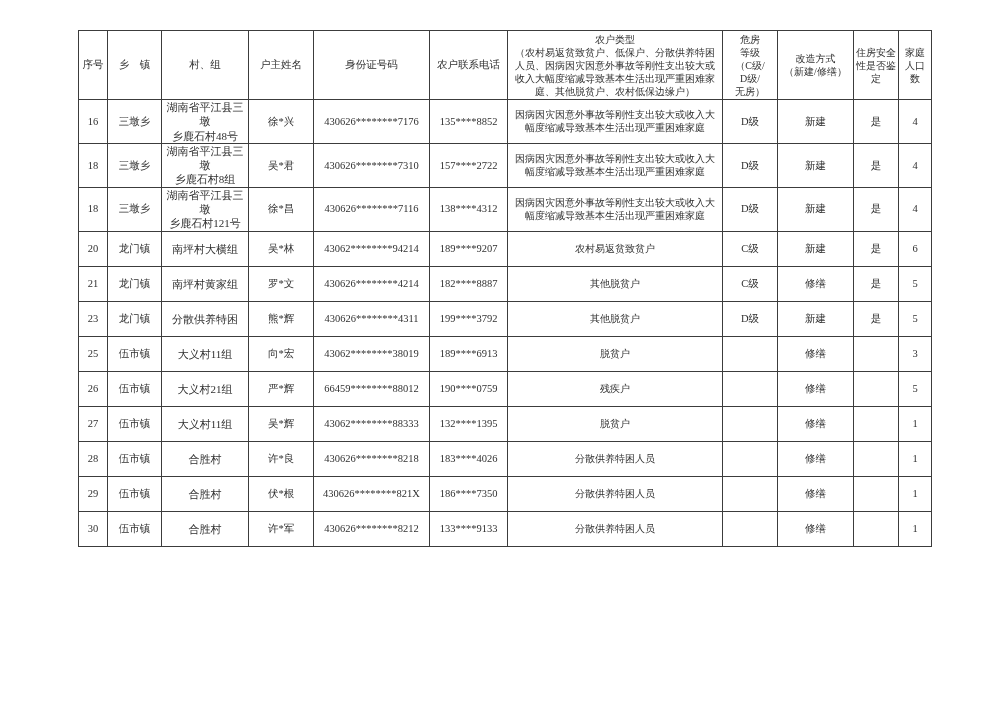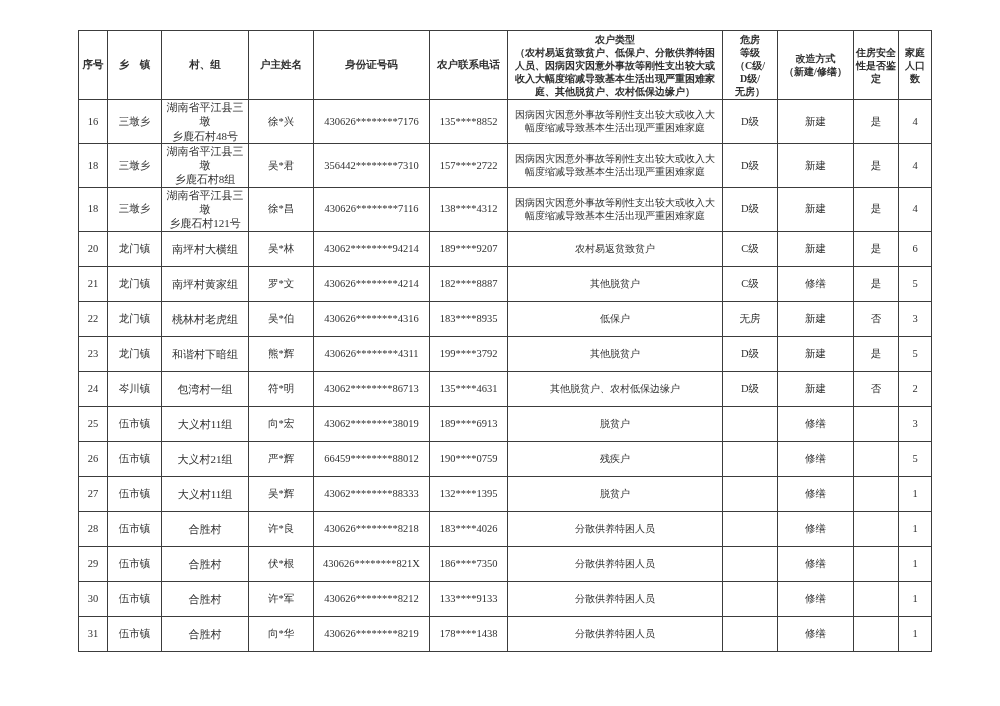--- a/index.html
+++ b/index.html
@@ -22,21 +22,21 @@
   .doc-table th, .doc-table td {
     border: 1px solid #3c3c3c;
     text-align: center;
     vertical-align: middle;
     padding: 0 2px;
     white-space: pre-line;
     overflow: hidden;
     font-weight: normal;
   }
   .doc-table th {
-    font-weight: bold;
+    font-weight: normal;
     font-size: 10.5px;
     line-height: 1.3;
     height: 68px;
   }
   .doc-table td {
     font-size: 10.5px;
     line-height: 1.3;
     height: 34px;
   }
   .doc-table th.col-type, .doc-table td.col-type,
@@ -108,21 +108,21 @@
           <td class="col-method">新建</td>
           <td class="col-appraisal">是</td>
           <td class="col-family">4</td>
         </tr>
         <tr>
           <td class="col-index">18</td>
           <td class="col-town">三墩乡</td>
           <td class="col-village">湖南省平江县三墩
 乡鹿石村8组</td>
           <td class="col-name">吴*君</td>
-          <td class="col-id">356442********7310</td>
+          <td class="col-id">430626********7310</td>
           <td class="col-phone">157****2722</td>
           <td class="col-type">因病因灾因意外事故等刚性支出较大或收入大
 幅度缩减导致基本生活出现严重困难家庭</td>
           <td class="col-danger">D级</td>
           <td class="col-method">新建</td>
           <td class="col-appraisal">是</td>
           <td class="col-family">4</td>
         </tr>
         <tr>
           <td class="col-index">18</td>
@@ -159,57 +159,31 @@
           <td class="col-name">罗*文</td>
           <td class="col-id">430626********4214</td>
           <td class="col-phone">182****8887</td>
           <td class="col-type">其他脱贫户</td>
           <td class="col-danger">C级</td>
           <td class="col-method">修缮</td>
           <td class="col-appraisal">是</td>
           <td class="col-family">5</td>
         </tr>
         <tr>
-          <td class="col-index">22</td>
-          <td class="col-town">龙门镇</td>
-          <td class="col-village">桃林村老虎组</td>
-          <td class="col-name">吴*伯</td>
-          <td class="col-id">430626********4316</td>
-          <td class="col-phone">183****8935</td>
-          <td class="col-type">低保户</td>
-          <td class="col-danger">无房</td>
-          <td class="col-method">新建</td>
-          <td class="col-appraisal">否</td>
-          <td class="col-family">3</td>
-        </tr>
-        <tr>
           <td class="col-index">23</td>
           <td class="col-town">龙门镇</td>
-          <td class="col-village">和谐村下暗组</td>
+          <td class="col-village">分散供养特困</td>
           <td class="col-name">熊*辉</td>
           <td class="col-id">430626********4311</td>
           <td class="col-phone">199****3792</td>
           <td class="col-type">其他脱贫户</td>
           <td class="col-danger">D级</td>
           <td class="col-method">新建</td>
           <td class="col-appraisal">是</td>
           <td class="col-family">5</td>
-        </tr>
-        <tr>
-          <td class="col-index">24</td>
-          <td class="col-town">岑川镇</td>
-          <td class="col-village">包湾村一组</td>
-          <td class="col-name">符*明</td>
-          <td class="col-id">43062********86713</td>
-          <td class="col-phone">135****4631</td>
-          <td class="col-type">其他脱贫户、农村低保边缘户</td>
-          <td class="col-danger">D级</td>
-          <td class="col-method">新建</td>
-          <td class="col-appraisal">否</td>
-          <td class="col-family">2</td>
         </tr>
         <tr>
           <td class="col-index">25</td>
           <td class="col-town">伍市镇</td>
           <td class="col-village">大义村11组</td>
           <td class="col-name">向*宏</td>
           <td class="col-id">43062********38019</td>
           <td class="col-phone">189****6913</td>
           <td class="col-type">脱贫户</td>
           <td class="col-danger"></td>
@@ -275,28 +249,15 @@
           <td class="col-village">合胜村</td>
           <td class="col-name">许*军</td>
           <td class="col-id">430626********8212</td>
           <td class="col-phone">133****9133</td>
           <td class="col-type">分散供养特困人员</td>
           <td class="col-danger"></td>
           <td class="col-method">修缮</td>
           <td class="col-appraisal"></td>
           <td class="col-family">1</td>
         </tr>
-        <tr>
-          <td class="col-index">31</td>
-          <td class="col-town">伍市镇</td>
-          <td class="col-village">合胜村</td>
-          <td class="col-name">向*华</td>
-          <td class="col-id">430626********8219</td>
-          <td class="col-phone">178****1438</td>
-          <td class="col-type">分散供养特困人员</td>
-          <td class="col-danger"></td>
-          <td class="col-method">修缮</td>
-          <td class="col-appraisal"></td>
-          <td class="col-family">1</td>
-        </tr>
       </tbody>
   </table>
 </div>
 
 </body></html>

